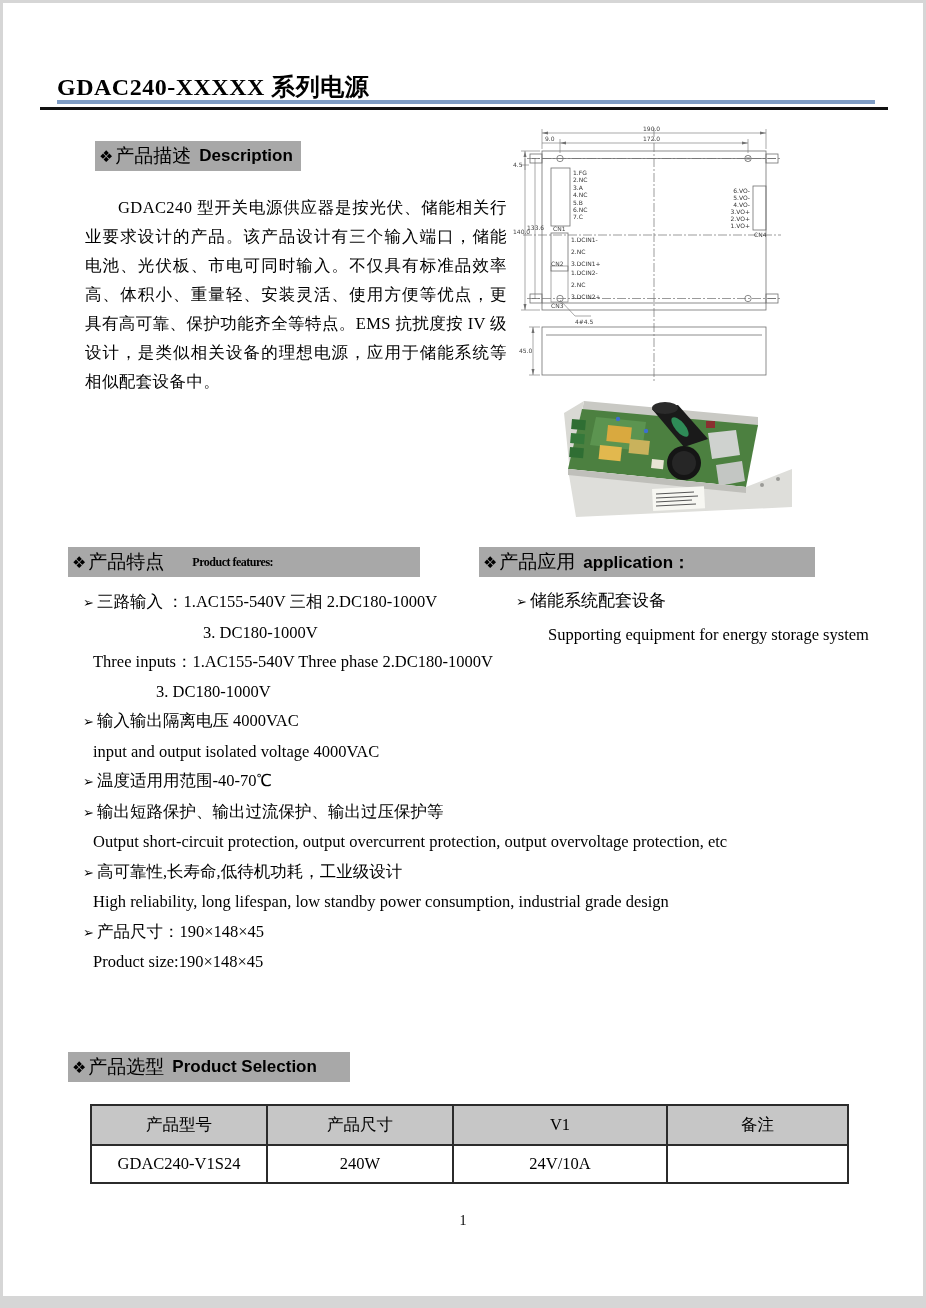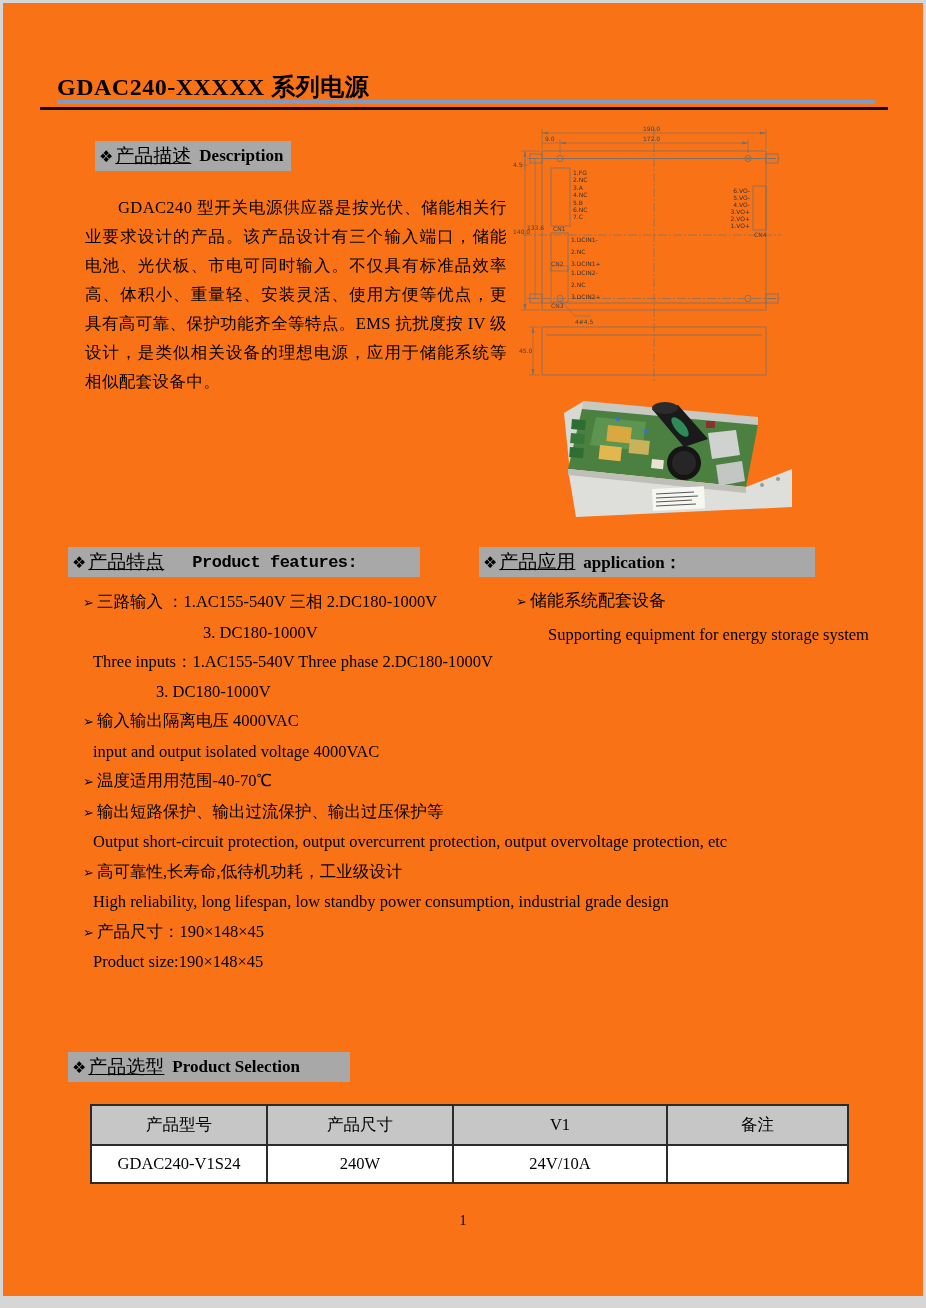--- a/index.html
+++ b/index.html
@@ -1,31 +1,31 @@
 <!DOCTYPE html>
 <html><head>
 <meta charset="utf-8">
 <style>
   * { margin:0; padding:0; box-sizing:border-box; }
   html,body { width:926px; height:1308px; }
   body { background:#d6d6d6; font-family:"Liberation Serif", serif; color:#000; position:relative; }
-  .page { position:absolute; left:3px; top:3px; width:920px; height:1293px; background:#f97316; overflow:hidden; }
+  .page { position:absolute; left:3px; top:3px; width:920px; height:1293px; background:#ffffff; overflow:hidden; }
   .abs { position:absolute; }
 
   
   .doc-title { left:54px; top:68px; font-size:24px; font-weight:bold; letter-spacing:.5px; font-family:"Liberation Serif",serif; }
   .rule-blue { left:54px; top:97px; width:818px; height:4px; }
   .rule-black { left:37px; top:104px; width:848px; height:3px; background:#111; }
 
   
   .sec-head { background:#a8a8a8; height:30px; display:flex; align-items:center; padding:0 8px 0 4px; white-space:nowrap; }
   .sec-head .marker { font-family:"DejaVu Sans",sans-serif; font-size:16px; margin-right:2px; }
-  .sec-head .zh { font-size:19px; font-family:"Liberation Serif",serif;text-decoration:underline; }
-  .sec-head .en { font-size:17px; font-weight:bold; font-family:Liberation Serif, serif; margin-left:8px; }
-  .sec-head .en.mono { font-family:Liberation Mono, monospace; font-size:17px; letter-spacing:-.5px;margin-left:28px; }
+  .sec-head .zh { font-size:19px; font-family:"Liberation Serif",serif; }
+  .sec-head .en { font-size:17px; font-weight:bold; font-family:Liberation Sans, sans-serif; margin-left:8px; }
+  .sec-head .en.mono { font-family:Liberation Serif, serif; font-size:12px; letter-spacing:-.5px;margin-left:28px; }
 
   
   .desc-body { left:82px; top:190px; width:422px; font-size:16.5px; line-height:29px; text-align:justify; text-indent:33px; letter-spacing:.4px; }
 
   
   .drawing { left:510px; top:122px; width:380px; height:262px; }
   .drawing .dtext { position:absolute; font-size:6px; line-height:7px; color:#444; font-family:"DejaVu Sans",sans-serif; white-space:nowrap; }
   .drawing .pins { position:absolute; color:#333; font-family:"DejaVu Sans",sans-serif; }
   .drawing .pins div { font-size:6px; }
   .pins.p-cn1 div { line-height:7.4px; }

